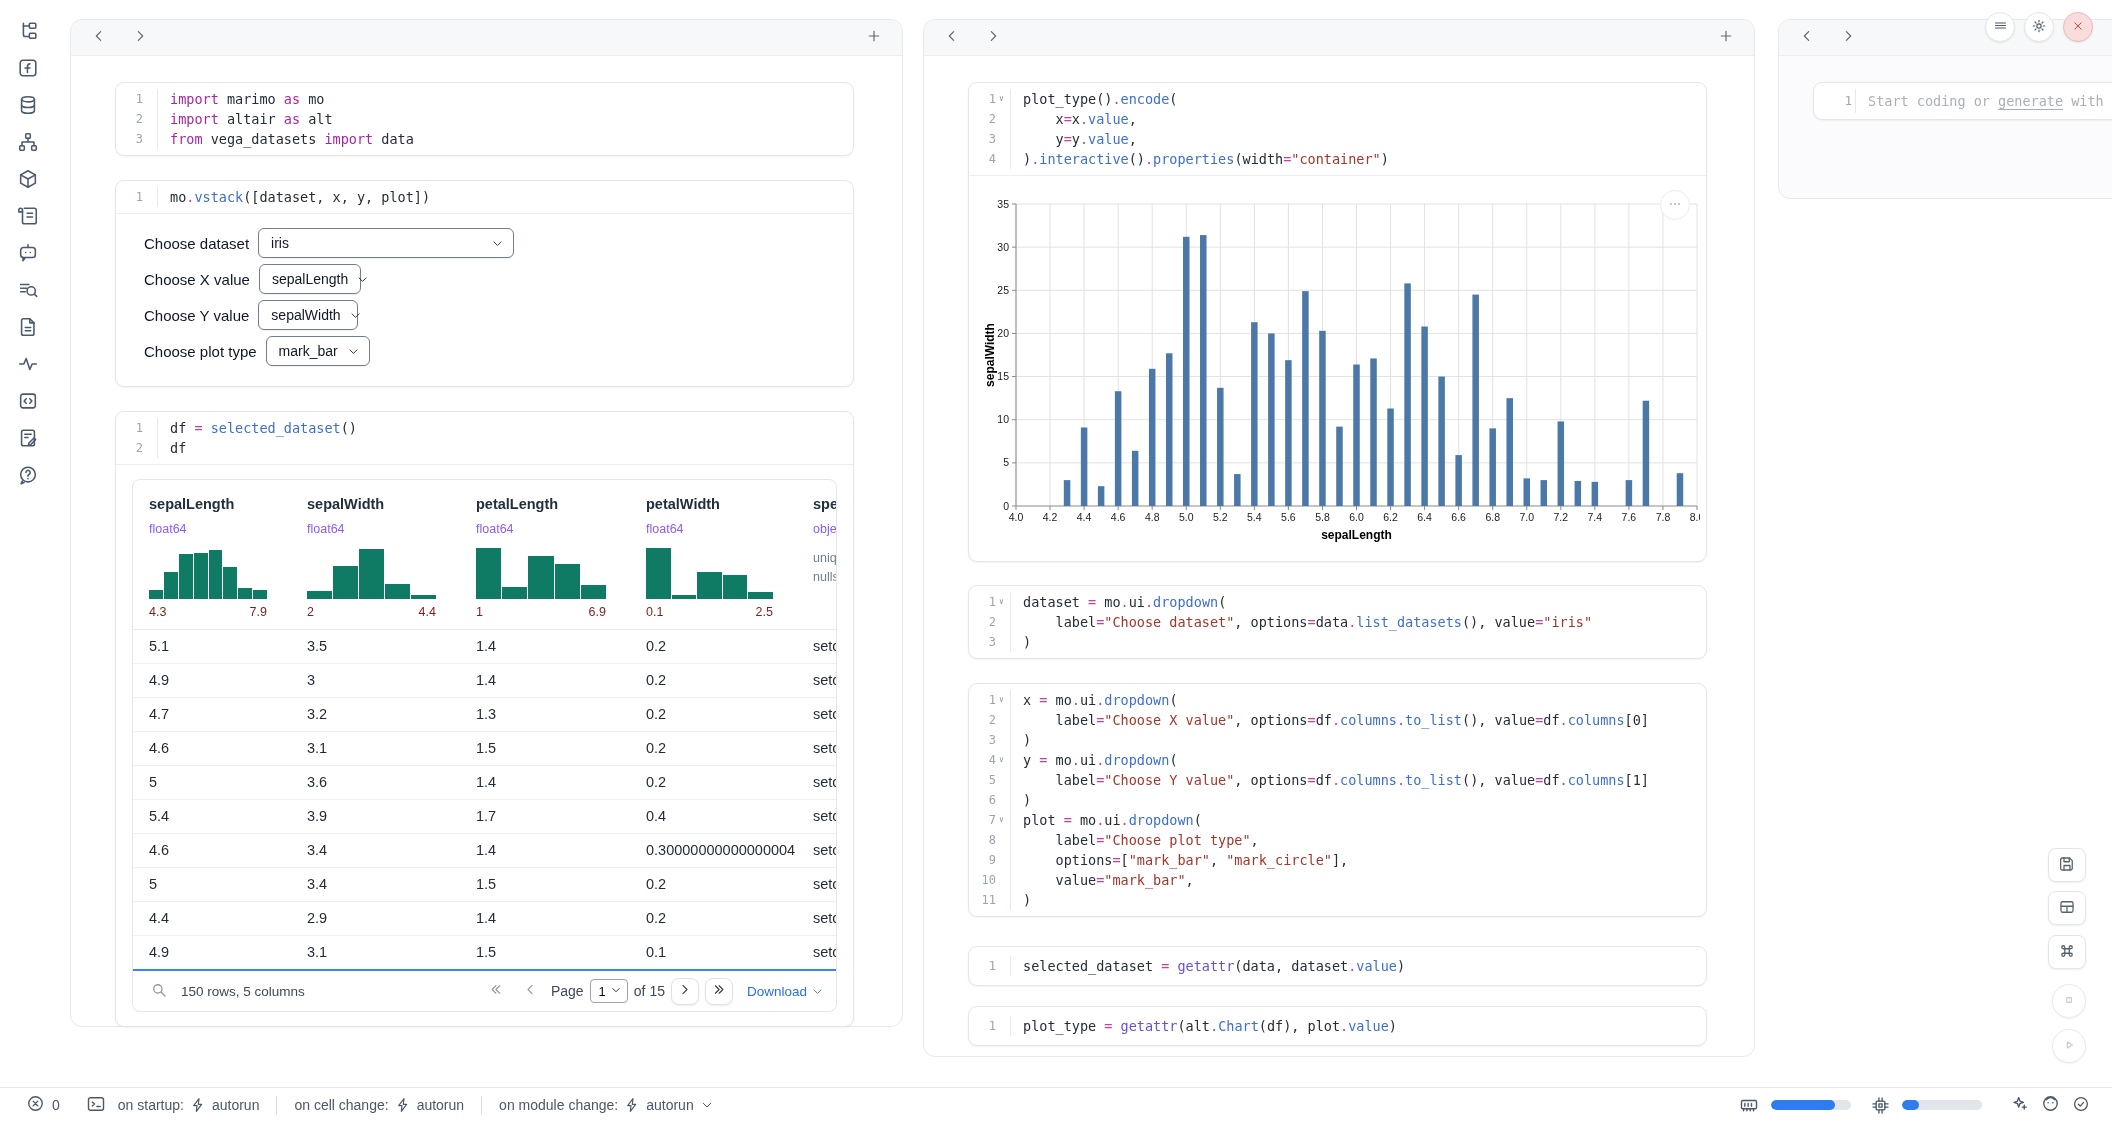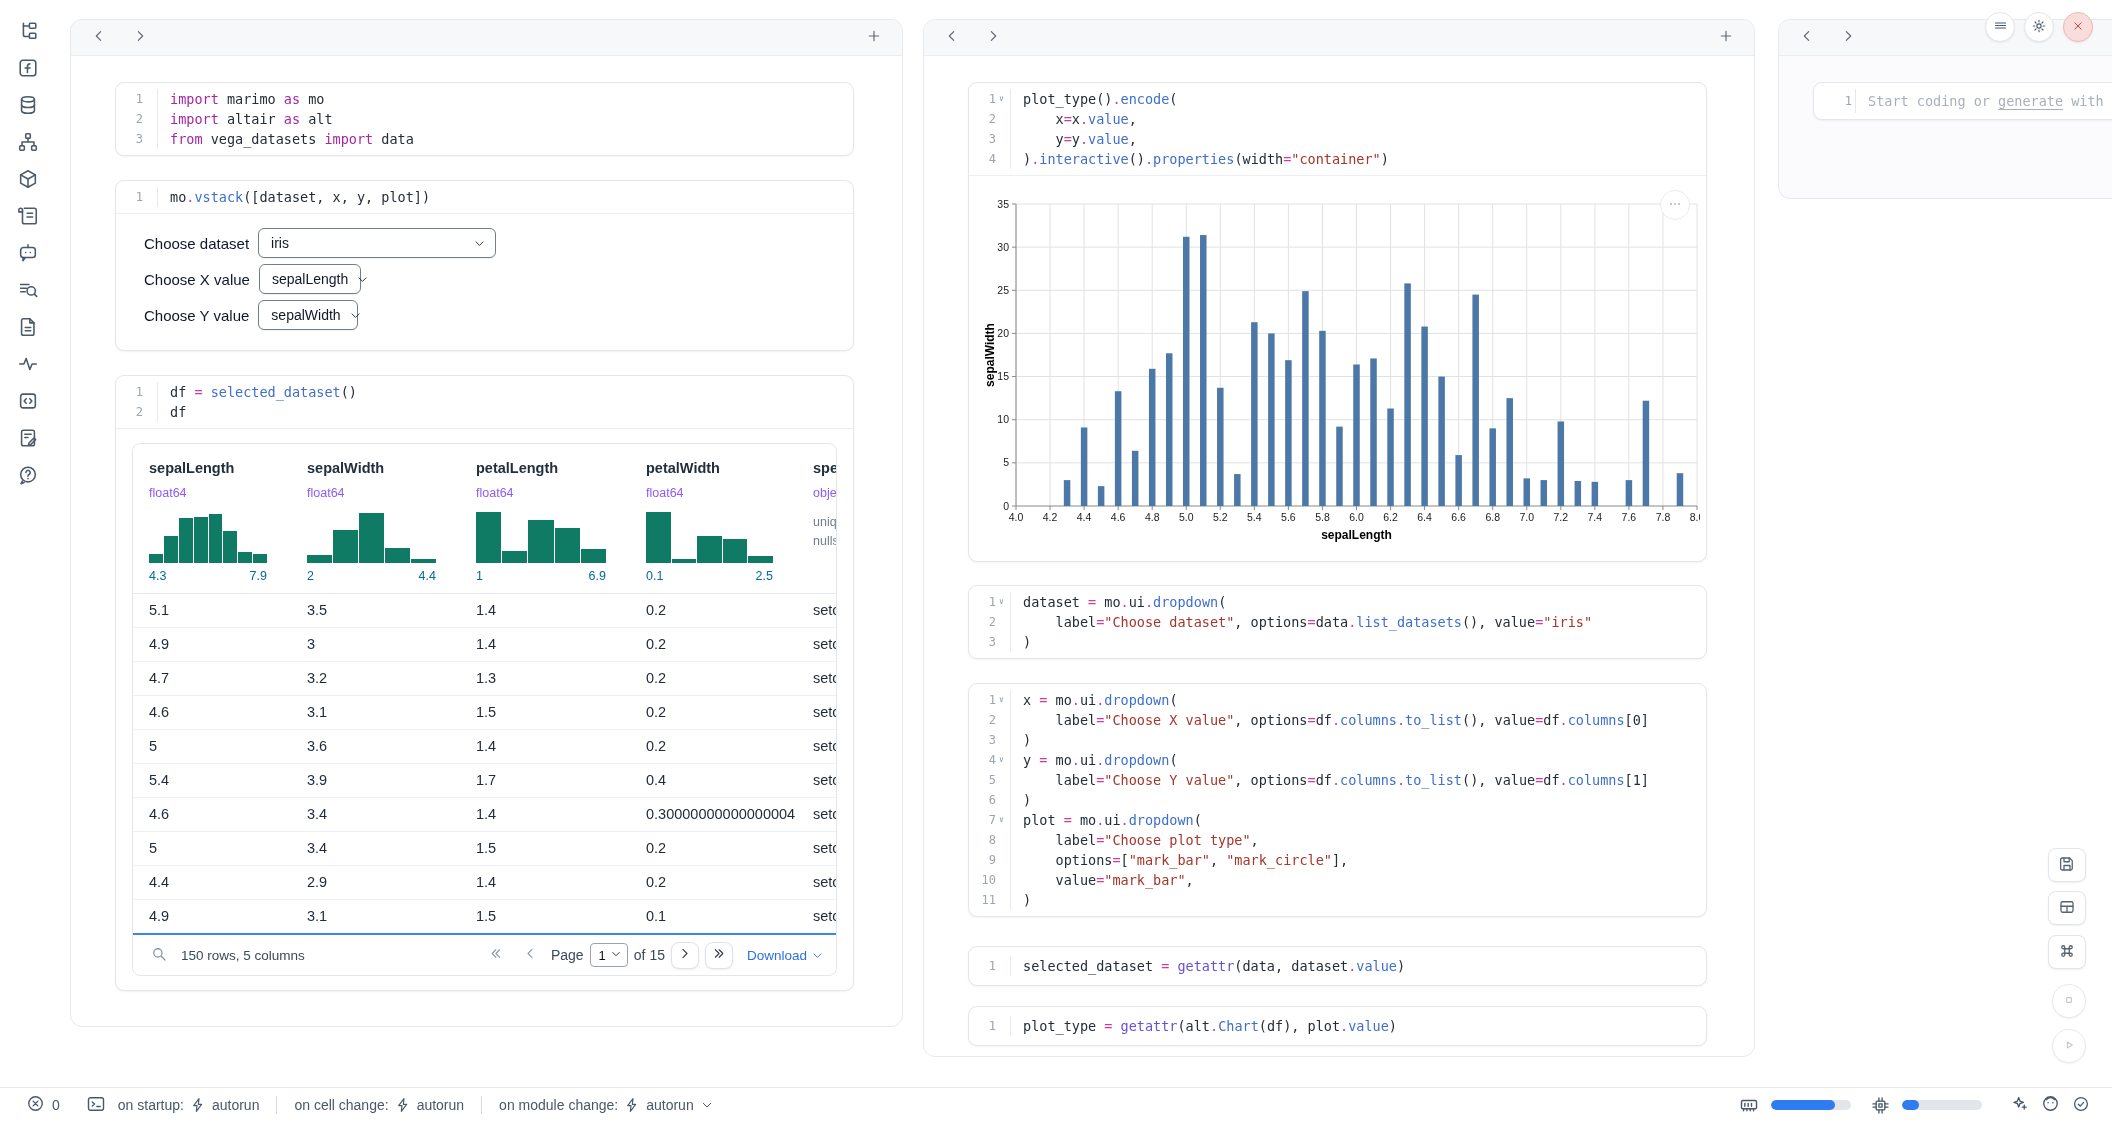--- a/index.html
+++ b/index.html
@@ -43,21 +43,21 @@
 
   
   #df-table { border:1px solid #e3e7ea; border-radius:8px; overflow:hidden; background:#fff; }
   .t-scroller { overflow:hidden; width:100%; }
   .t-hdr { display:flex; border-bottom:1px solid #e6eaed; width:1000px; }
   .t-col { flex:none; padding:16px 0 10px 16px; }
   .t-name { font-size:14.5px; font-weight:700; color:#22303e; }
   .t-type { font-size:12.5px; color:#8b5cf6; margin-top:10px; }
   .hist { display:flex; align-items:flex-end; gap:1px; height:54px; margin-top:9px; }
   .hbar { flex:1; border-radius:0; }
-  .hist-range { display:flex; justify-content:space-between; font-size:12.5px; color:#0369a1; margin-top:6px; }
+  .hist-range { display:flex; justify-content:space-between; font-size:12.5px; color:#7f1d1d; margin-top:6px; }
   .t-stats { margin-top:13px; font-size:12.5px; color:#6e7f8e; line-height:19px; }
   .t-row { display:flex; border-bottom:1px solid #eef1f4; width:1000px; }
   .t-row:last-child { border-bottom:none; }
   .t-cell { flex:none; height:33px; line-height:33px; padding-left:16px; font-size:14.5px; color:#1f2937; white-space:nowrap; overflow:hidden; }
   .t-footer { height:42px; border-top:2px solid #3b82f6; display:flex; align-items:center; padding:0 12px; color:#3c4a59; }
   .t-summary { font-size:13.5px; margin-left:8px; }
   .t-foot-right { margin-left:auto; display:flex; align-items:center; gap:6px; }
   .pg-btn { width:28px; height:27px; display:flex; align-items:center; justify-content:center; background:none; border:none; color:#8a97a5; cursor:pointer; }
   .pg-btn.raised { background:#fff; border:1px solid #dfe3e8; border-radius:8px; box-shadow:0 1px 2px rgba(16,24,40,.08); color:#303a46; }
   .pg-text { font-size:14px; color:#3c4a59; }
@@ -217,21 +217,21 @@
           </div>
       </div>
       <div class="cell mb24">
         <div class="code-block">
             <div class="code-line"><span class="lnw"><span class="ln">1</span><span class="fold"></span></span><span class="codetxt"><span class="tok-pl">mo</span><span class="tok-op">.</span><span class="tok-fn">vstack</span><span class="tok-pl">([dataset, x, y, plot])</span></span></div>
           </div>
         <div class="divider"></div>
         <div class="out" id="vstack-out">
             <div class="dd-row">
               <span class="dd-label">Choose dataset</span>
-              <div class="select-box" style="width: 238px; text-align: right;">
+              <div class="select-box" style="width: 256px; text-align: right;">
                 <span>iris</span>
                 <span class="chev">
                   <svg viewBox="0 0 24 24" width="13" height="13" fill="none" stroke="currentColor" stroke-width="1.7" stroke-linecap="round" stroke-linejoin="round">
                     <path d="M5.5 9 12 15.5 18.5 9"></path>
                   </svg>
                 </span>
               </div>
             </div>
             <div class="dd-row">
               <span class="dd-label">Choose X value</span>
@@ -241,20 +241,31 @@
                   <svg viewBox="0 0 24 24" width="13" height="13" fill="none" stroke="currentColor" stroke-width="1.7" stroke-linecap="round" stroke-linejoin="round">
                     <path d="M5.5 9 12 15.5 18.5 9"></path>
                   </svg>
                 </span>
               </div>
             </div>
             <div class="dd-row">
               <span class="dd-label">Choose Y value</span>
               <div class="select-box" style="width: 100px;">
                 <span>sepalWidth</span>
+                <span class="chev">
+                  <svg viewBox="0 0 24 24" width="13" height="13" fill="none" stroke="currentColor" stroke-width="1.7" stroke-linecap="round" stroke-linejoin="round">
+                    <path d="M5.5 9 12 15.5 18.5 9"></path>
+                  </svg>
+                </span>
+              </div>
+            </div>
+            <div class="dd-row">
+              <span class="dd-label">Choose plot type</span>
+              <div class="select-box" style="width: 104px;">
+                <span>mark_bar</span>
                 <span class="chev">
                   <svg viewBox="0 0 24 24" width="13" height="13" fill="none" stroke="currentColor" stroke-width="1.7" stroke-linecap="round" stroke-linejoin="round">
                     <path d="M5.5 9 12 15.5 18.5 9"></path>
                   </svg>
                 </span>
               </div>
             </div>
           </div>
       </div>
       <div class="cell">

